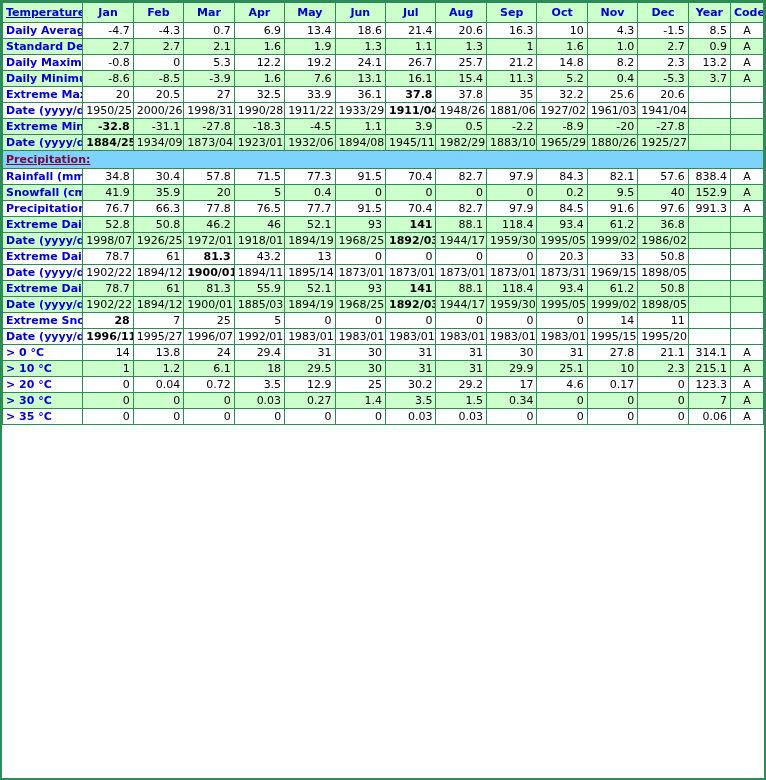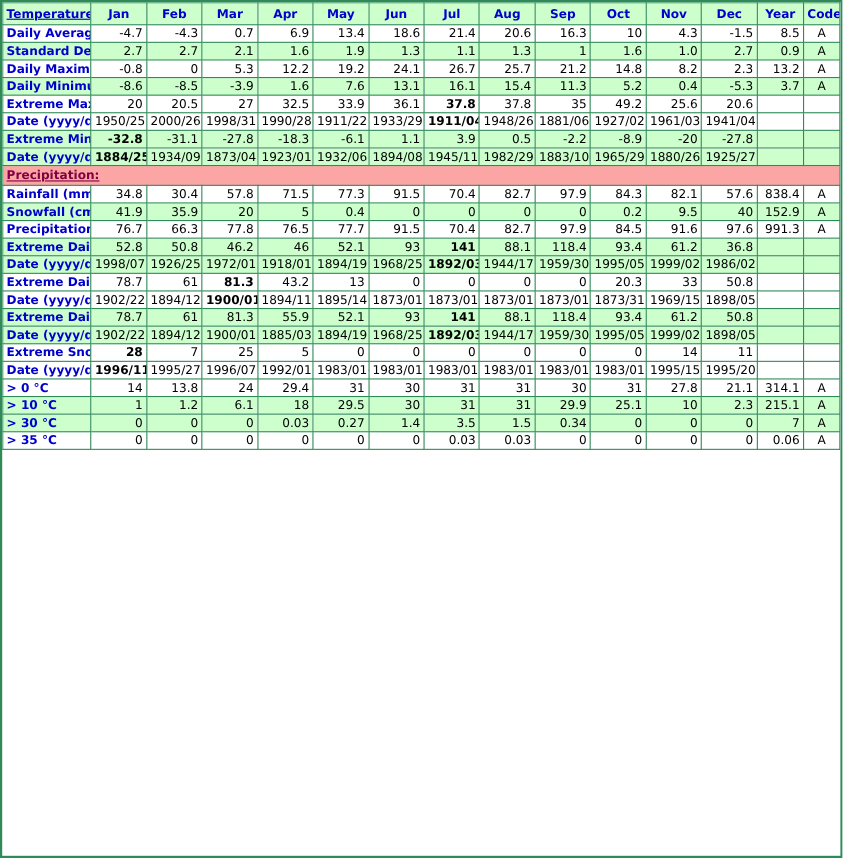--- a/index.html
+++ b/index.html
@@ -52,21 +52,21 @@
   }
   td.sec-title {
     text-align: left;
     color: #800040;
     font-weight: bold;
     text-decoration: underline;
     background: #ccffcc;
   }
   
   tr.section td {
-    background: #fca5a5;
+    background: #7dd3fc;
     color: #800040;
     font-weight: bold;
     text-decoration: underline;
     text-align: left;
     height: 15px;
   }
   
   td.rlabel {
     color: #0000cc;
     font-weight: bold;
@@ -200,21 +200,21 @@
           <td class="rlabel">Extreme Maximum (°C)</td>
           <td class="val">20</td>
           <td class="val">20.5</td>
           <td class="val">27</td>
           <td class="val">32.5</td>
           <td class="val">33.9</td>
           <td class="val">36.1</td>
           <td class="val b">37.8</td>
           <td class="val">37.8</td>
           <td class="val">35</td>
-          <td class="val">49.2</td>
+          <td class="val">32.2</td>
           <td class="val">25.6</td>
           <td class="val">20.6</td>
           <td class="val"></td>
           <td class="code"></td>
         </tr>
         <tr class="white">
           <td class="rlabel">Date (yyyy/dd)</td>
           <td class="val">1950/25</td>
           <td class="val">2000/26</td>
           <td class="val">1998/31</td>
@@ -229,21 +229,21 @@
           <td class="val">1941/04</td>
           <td class="val"></td>
           <td class="code"></td>
         </tr>
         <tr class="green">
           <td class="rlabel">Extreme Minimum (°C)</td>
           <td class="val b">-32.8</td>
           <td class="val">-31.1</td>
           <td class="val">-27.8</td>
           <td class="val">-18.3</td>
-          <td class="val">-6.1</td>
+          <td class="val">-4.5</td>
           <td class="val">1.1</td>
           <td class="val">3.9</td>
           <td class="val">0.5</td>
           <td class="val">-2.2</td>
           <td class="val">-8.9</td>
           <td class="val">-20</td>
           <td class="val">-27.8</td>
           <td class="val"></td>
           <td class="code"></td>
         </tr>
@@ -481,20 +481,37 @@
           <td class="val">30</td>
           <td class="val">31</td>
           <td class="val">31</td>
           <td class="val">29.9</td>
           <td class="val">25.1</td>
           <td class="val">10</td>
           <td class="val">2.3</td>
           <td class="val">215.1</td>
           <td class="code">A</td>
         </tr>
+        <tr class="white">
+          <td class="rlabel">&gt; 20 °C</td>
+          <td class="val">0</td>
+          <td class="val">0.04</td>
+          <td class="val">0.72</td>
+          <td class="val">3.5</td>
+          <td class="val">12.9</td>
+          <td class="val">25</td>
+          <td class="val">30.2</td>
+          <td class="val">29.2</td>
+          <td class="val">17</td>
+          <td class="val">4.6</td>
+          <td class="val">0.17</td>
+          <td class="val">0</td>
+          <td class="val">123.3</td>
+          <td class="code">A</td>
+        </tr>
         <tr class="green">
           <td class="rlabel">&gt; 30 °C</td>
           <td class="val">0</td>
           <td class="val">0</td>
           <td class="val">0</td>
           <td class="val">0.03</td>
           <td class="val">0.27</td>
           <td class="val">1.4</td>
           <td class="val">3.5</td>
           <td class="val">1.5</td>

